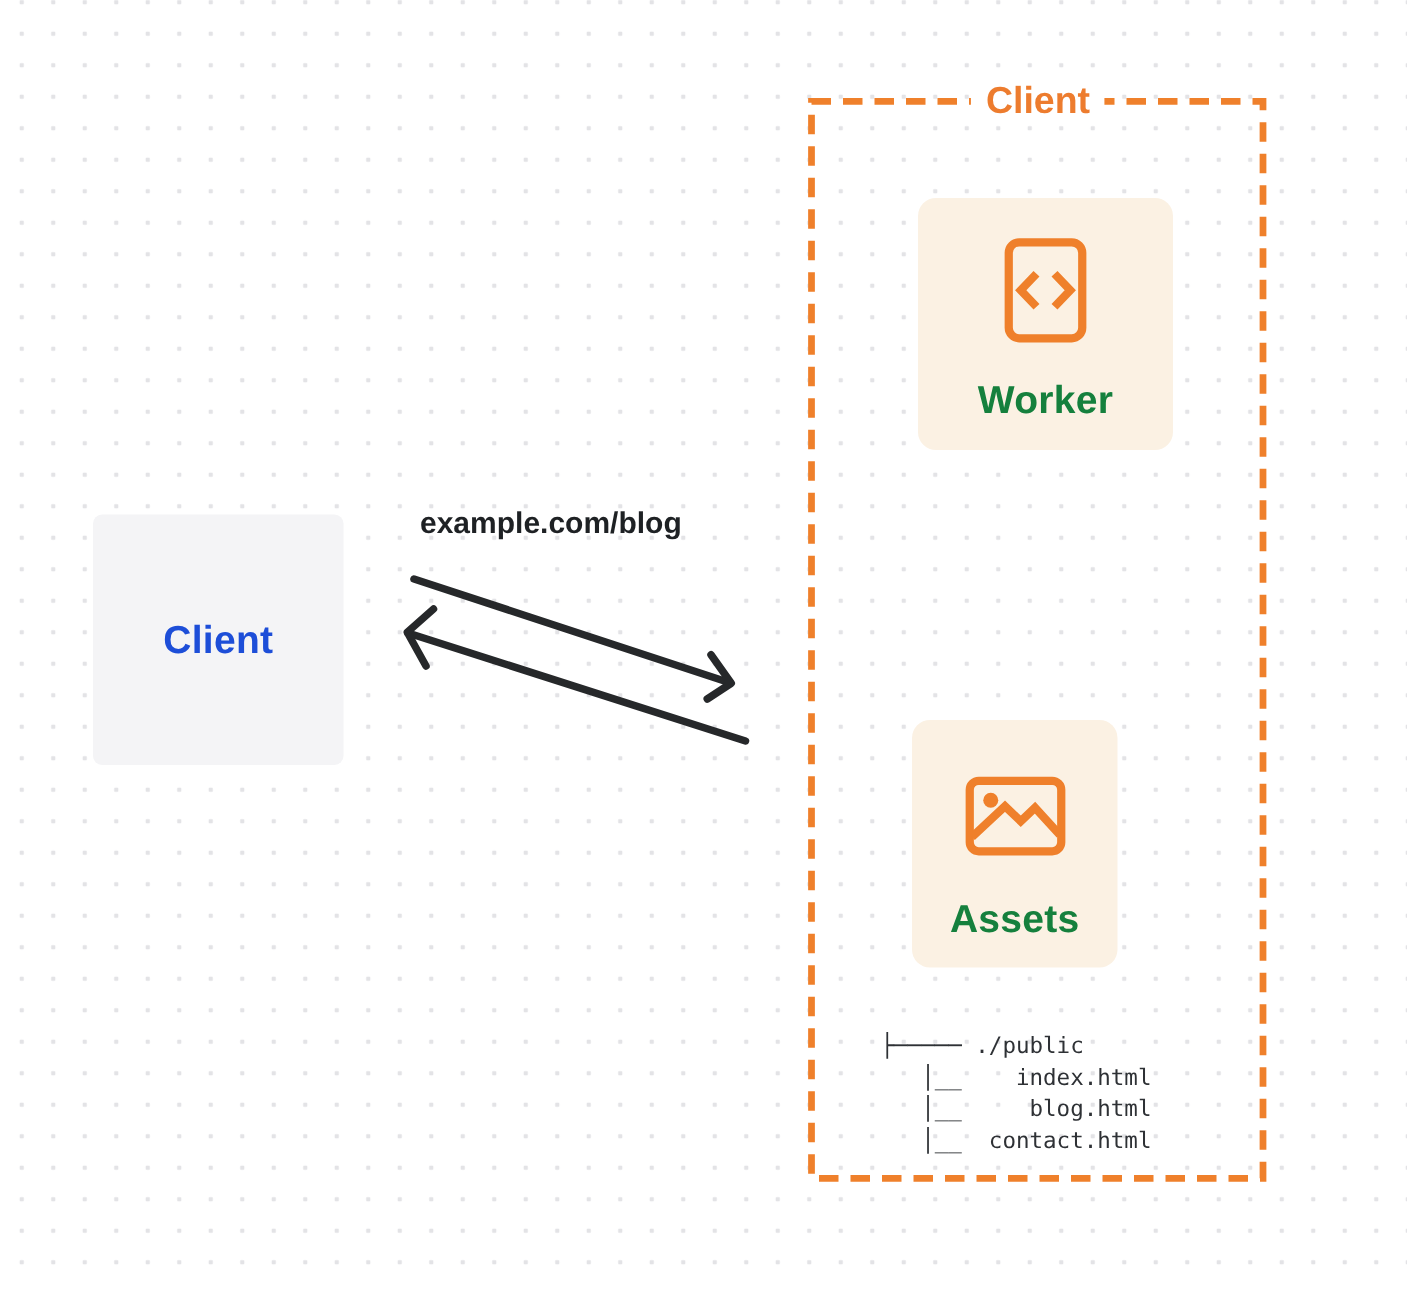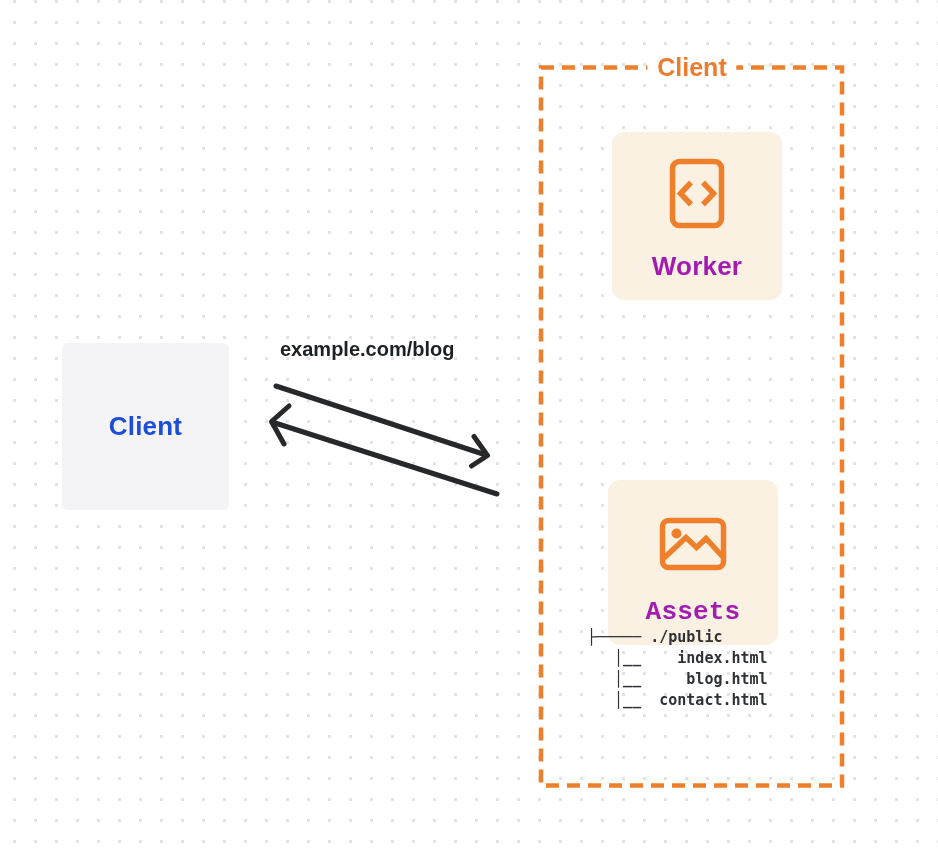--- a/index.html
+++ b/index.html
@@ -78,42 +78,42 @@
   
   .card {
     position: absolute;
     background: #fbf1e3;
     border-radius: 12px;
     display: flex;
     flex-direction: column;
     align-items: center;
   }
   .card.worker { left: 612px; top: 132px; width: 170px; height: 168px; }
-  .card.assets { left: 608px; top: 480px; width: 170px; height: 165px; font-family: Liberation Mono, monospace; }
+  .card.assets { left: 608px; top: 480px; width: 137px; height: 165px; }
   .card.worker .card-icon { margin-top: 26px; }
   .card.assets .card-icon { margin-top: 37px; }
   .card.worker .card-label { margin-top: 22px; }
   .card.assets .card-label { margin-top: 26px; }
   .card-label {
     font-size: 26px;
     font-weight: bold;
-    color: #a21caf;
+    color: #15803d;
     letter-spacing: 0.2px;
   }
 
   
   .file-tree {
     position: absolute;
     left: 587px;
-    top: 627px;
+    top: 687px;
     margin: 0;
     font-family: "DejaVu Sans Mono", monospace;
     font-size: 15px;
     line-height: 21px;
-    font-weight: bold;
+    font-weight: normal;
     color: #2e3135;
     white-space: pre;
   }
 </style>
 </head>
 <body>
 
 <div class="canvas">
 
   <svg class="overlay" viewBox="0 0 938 860">

